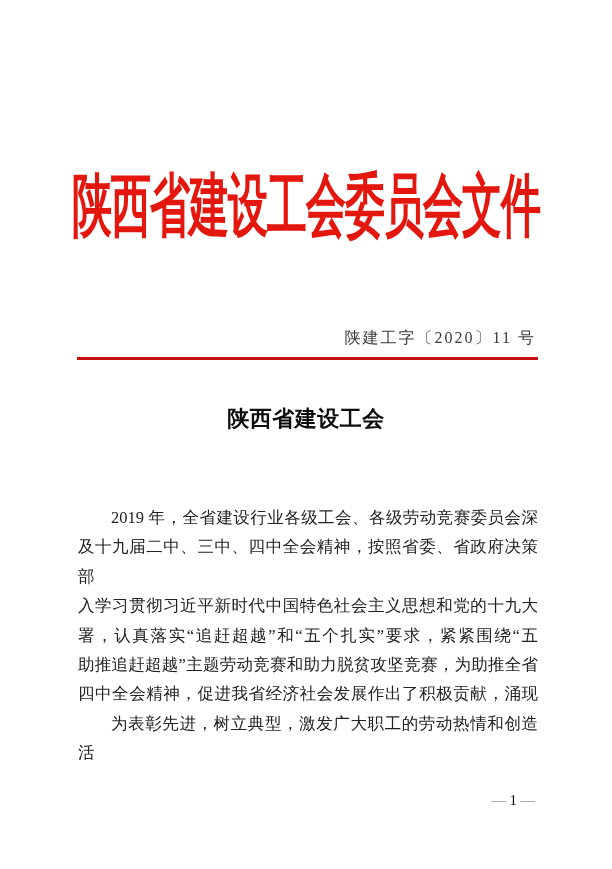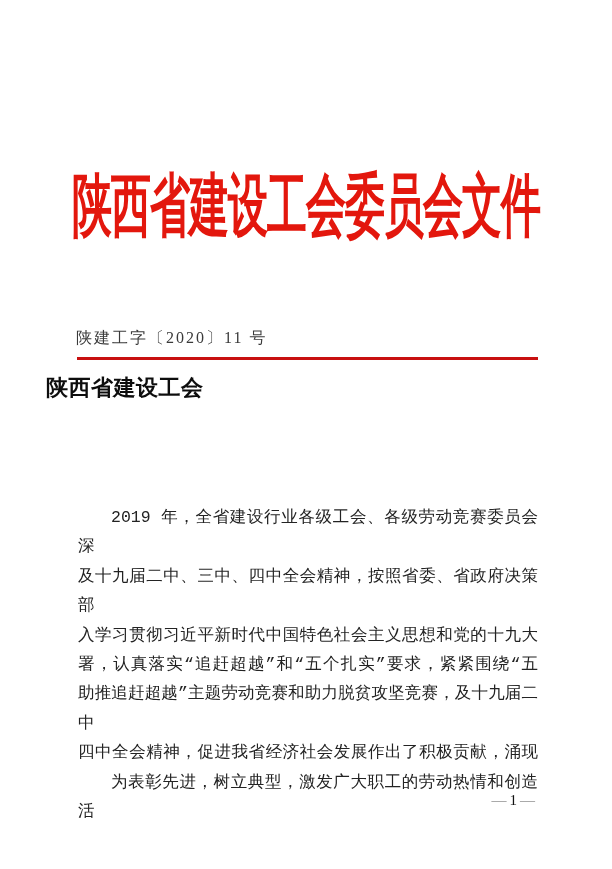--- a/index.html
+++ b/index.html
@@ -36,43 +36,43 @@
     transform-origin: center center;
     letter-spacing: -1px;
   }
 
   
   .doc-number {
     position: absolute;
     top: 328px;
     left: 76px;
     width: 460px;
-    text-align: left;
+    text-align: right;
     font-size: 16px;
     letter-spacing: 2px;
     color: #3a3a3a;
   }
 
   
   .red-line {
     position: absolute;
     top: 357px;
     left: 77px;
     width: 461px;
     height: 3px;
     background: #c81010;
   }
 
   
   .doc-title {
     position: absolute;
-    top: 372px;
+    top: 403px;
     left: 46px;
     width: 520px;
-    text-align: left;
+    text-align: center;
     font-weight: bold;
     font-size: 22px;
     line-height: 32.5px;
     color: #0d0d0d;
     letter-spacing: 0.5px;
   }
 
   
   .body-block {
     position: absolute;
@@ -81,21 +81,20 @@
     width: 460px;
     font-size: 16.5px;
     line-height: 29.4px;
     color: #232323;
   }
   .line { white-space: nowrap; }
   .line.fill {
     white-space: normal;
     text-align: justify;
     text-align-last: justify;
-    font-family: Liberation Mono, monospace;
   }
   .line.indent { text-indent: 2em; }
 
   
   .page-num {
     position: absolute;
     top: 792px;
     left: 78px;
     width: 460px;
     text-align: right;
@@ -122,21 +121,21 @@
 
   <div class="doc-title">
     <div>陕西省建设工会</div>
   </div>
 
   <div class="body-block">
     <div class="line fill indent">2019 年，全省建设行业各级工会、各级劳动竞赛委员会深</div>
     <div class="line fill">及十九届二中、三中、四中全会精神，按照省委、省政府决策部</div>
     <div class="line fill">入学习贯彻习近平新时代中国特色社会主义思想和党的十九大</div>
     <div class="line fill">署，认真落实“追赶超越”和“五个扎实”要求，紧紧围绕“五</div>
-    <div class="line fill">助推追赶超越”主题劳动竞赛和助力脱贫攻坚竞赛，及十九届二中</div>
+    <div class="line fill">助推追赶超越”主题劳动竞赛和助力脱贫攻坚竞赛，为助推全省</div>
     <div class="line fill">四中全会精神，促进我省经济社会发展作出了积极贡献，涌现</div>
     <div class="line fill indent">为表彰先进，树立典型，激发广大职工的劳动热情和创造活</div>
   </div>
 
   <div class="page-num">
     <span class="dash">—</span><span>1</span><span class="dash">—</span>
   </div>
 
 </div>
 

